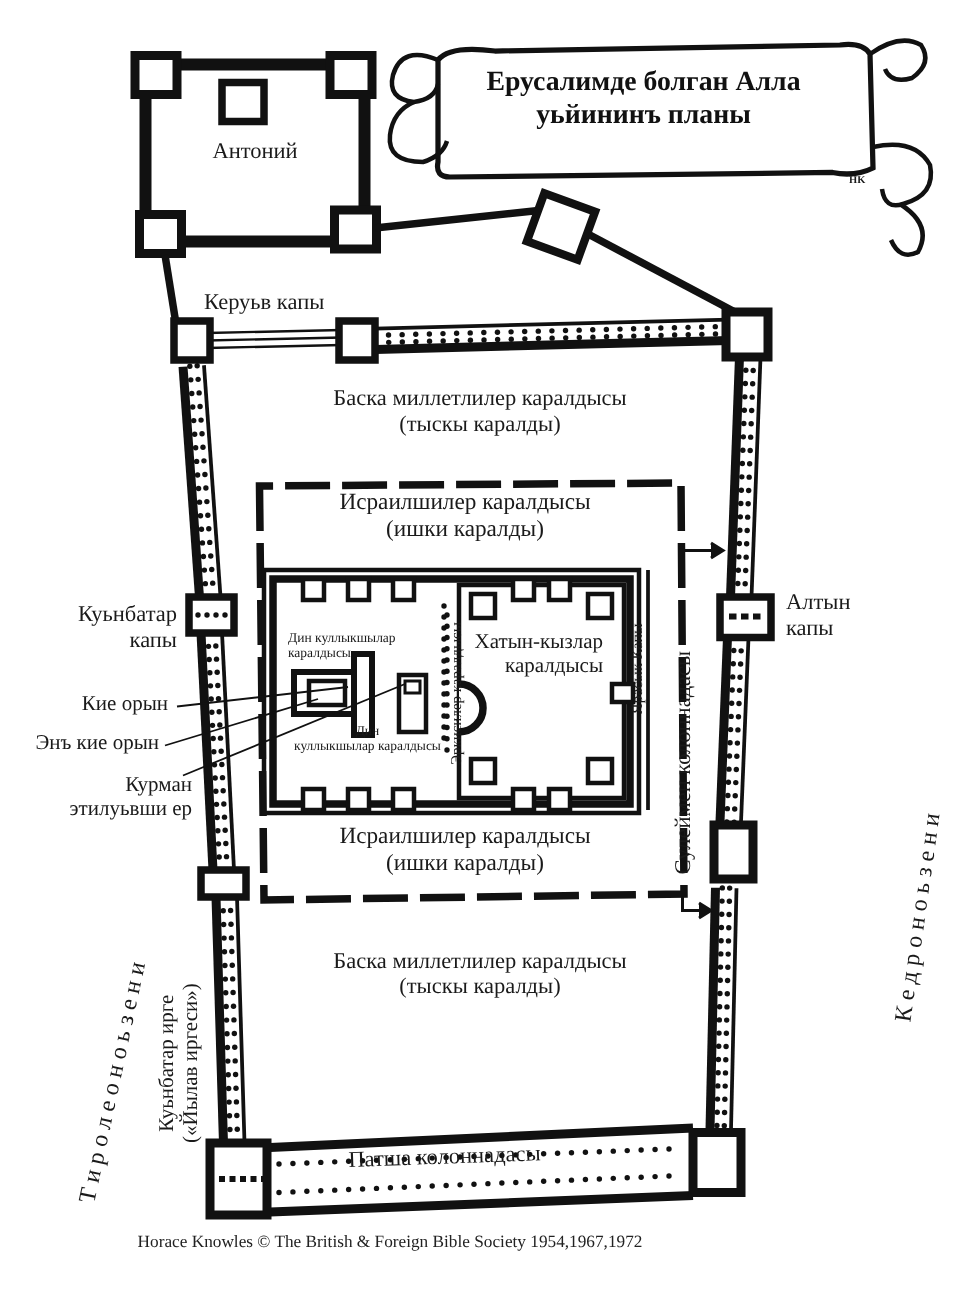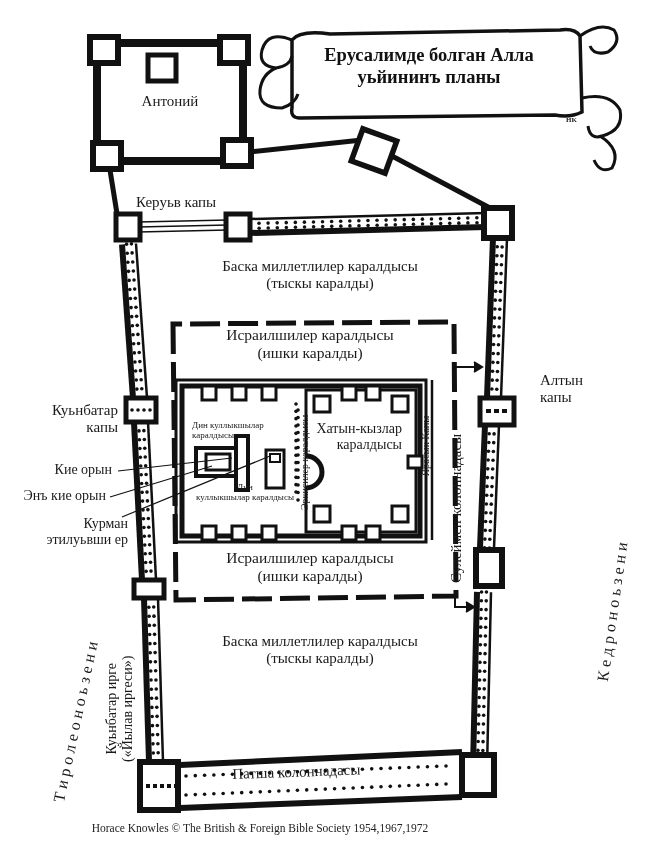--- a/index.html
+++ b/index.html
@@ -524,21 +524,21 @@
 
 <div class="lbl rot" style="left:299px;top:510px;font-size:10px;transform:rotate(-90deg);">Эркисилер каралдысы</div>
 
 <div class="lbl c" style="left:312px;top:421px;width:90px;font-size:14px;text-align:right;">
   <div>Хатын-кызлар</div>
   <div>каралдысы</div>
 </div>
 
 <div class="lbl rot" style="left:420px;top:476px;font-size:10.5px;transform:rotate(-90deg);">Ярасык Капы</div>
 
-<div class="lbl" style="left:524px;top:372px;font-size:15px;margin-left:16px;">
+<div class="lbl" style="left:524px;top:394px;font-size:15px;">
   <div>Алтын</div>
   <div>капы</div>
 </div>
 
 <div class="lbl rot" style="left:448px;top:583px;font-size:15px;transform:rotate(-90deg);">Сулеймен колоннадасы</div>
 
 <div class="lbl r" style="left:20px;top:462px;width:92px;font-size:14px;">Кие орын</div>
 <div class="lbl r" style="left:6px;top:488px;width:100px;font-size:14px;">Энъ кие орын</div>
 <div class="lbl r" style="left:20px;top:516px;width:108px;font-size:14px;">
   <div>Курман</div>

